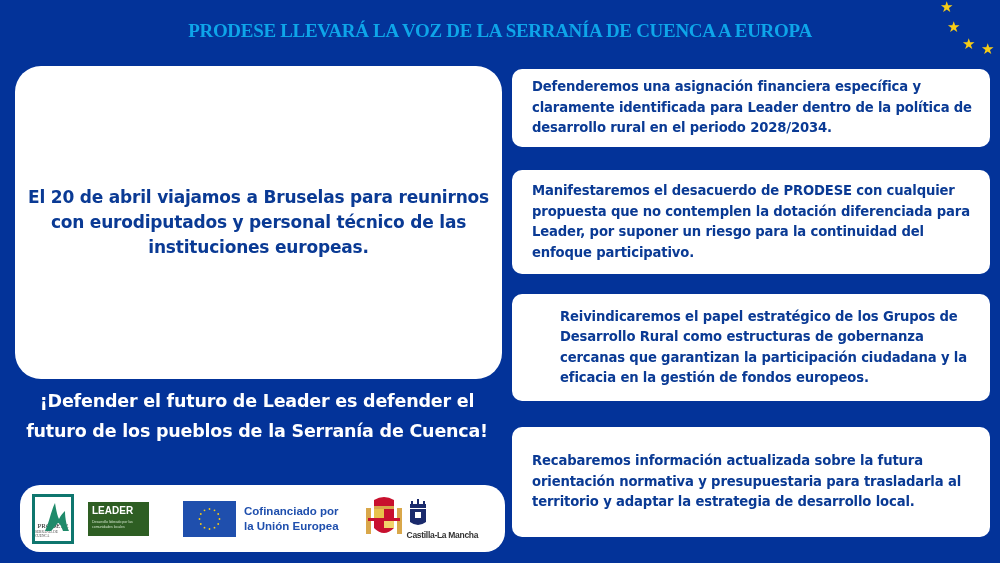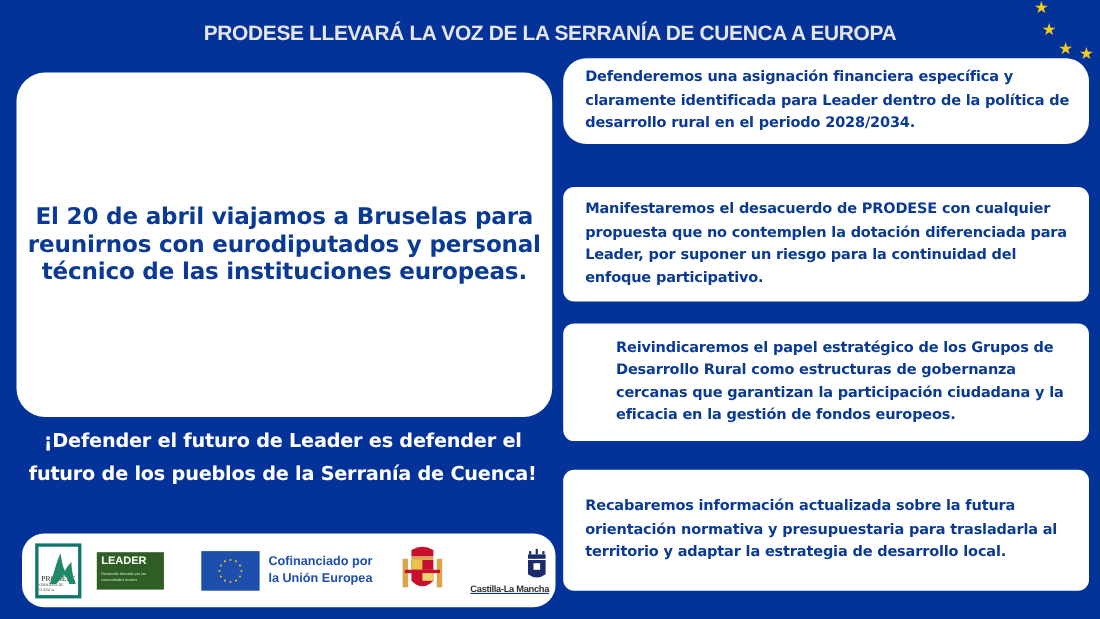--- a/index.html
+++ b/index.html
@@ -5,35 +5,35 @@
   * { box-sizing: border-box; margin: 0; padding: 0; }
   html, body { width: 1000px; height: 563px; overflow: hidden; }
   body {
     background: #033399;
     font-family: "DejaVu Sans", sans-serif;
     position: relative;
     color: #0a3a94;
   }
   .title {
     position: absolute; left: 0; top: 20px; width: 1000px;
-    text-align: center; color: #e5e5e5; font-weight: bold;
+    text-align: center; color: #0ea5e9; font-weight: bold;
     font-size: 19px; letter-spacing: -0.3px;
-    font-family: Liberation Sans, sans-serif;
+    font-family: Liberation Serif, serif;
   }
   .stars { position: absolute; left: 930px; top: 0; width: 70px; height: 60px; }
   .star { position: absolute; color: #f7cc16; font-size: 15px; line-height: 1; }
 
   .left-card {
     position: absolute; left: 15px; top: 66px; width: 487px; height: 313px;
     background: #ffffff; border-radius: 26px;
     display: flex; flex-direction: column; align-items: center; justify-content: center;
     padding: 0 10px;
   }
   .left-card p {
-    text-align: center; font-weight: bold; font-size: 21px; line-height: 25px;
+    text-align: center; font-weight: bold; font-size: 17px; line-height: 25px;
     color: #0a3a94; letter-spacing: -0.2px;
   }
   .left-card p + p { margin-top: 25px; }
 
   .slogan {
     position: absolute; left: 12px; top: 386px; width: 490px;
     text-align: center; color: #ffffff; font-weight: bold;
     font-size: 17.5px; line-height: 30px; letter-spacing: -0.2px;
   }
 
@@ -56,21 +56,21 @@
   }
   .logo-leader .big { font-size: 10px; font-weight: bold; display: block; }
   .logo-leader .small { font-size: 3.5px; display: block; margin-top: 4px; line-height: 5px; color: #cfe3c9; }
   .logo-eu { margin-left: 34px; display: flex; align-items: center; }
   .eu-flag { width: 53px; height: 36px; background: #1f4fad; position: relative; }
   .eu-text {
     margin-left: 8px; font-family: "Liberation Sans", sans-serif; font-weight: bold;
     font-size: 11.5px; line-height: 15px; color: #1f4fad;
   }
   .logo-spain { margin-left: 25px; width: 40px; height: 45px; }
-  .logo-clm { margin-left: 24px; display: flex; flex-direction: column; align-items: flex-end; text-decoration: underline; }
+  .logo-clm { margin-left: 3px; display: flex; flex-direction: column; align-items: flex-start; }
   .logo-clm .castle { width: 22px; height: 30px; }
   .logo-clm .label { font-family: "Liberation Sans", sans-serif; font-size: 8.5px; color: #333; margin-top: 2px; font-weight: bold; letter-spacing: -0.3px; }
 
   .right-card {
     position: absolute; left: 512px; width: 478px;
     background: #ffffff; border-radius: 10px;
     display: flex; align-items: center; padding: 0 18px 0 20px;
   }
   .right-card p {
     font-weight: bold; font-size: 13.2px; line-height: 20.5px; color: #0a3a94;
@@ -147,21 +147,21 @@
       <rect x="4" y="3" width="2" height="3" fill="#1a2a6c"></rect>
         <rect x="10" y="1" width="2" height="5" fill="#1a2a6c"></rect>
         <rect x="16" y="3" width="2" height="3" fill="#1a2a6c"></rect>
       <path d="M3 11 L19 11 L19 24 Q11 30 3 24 Z" fill="#1a2a6c"></path>
       <rect x="8" y="14" width="6" height="6" fill="#ffffff"></rect>
     </svg>
     <span class="label">Castilla-La Mancha</span>
   </div>
 </div>
 
-<section class="right-card" style="top:53px;height:78px;border-radius:21px;">
+<section class="right-card" style="top:69px;height:78px;">
   <p>Defenderemos una asignación financiera específica y claramente identificada para Leader dentro de la política de desarrollo rural en el periodo 2028/2034.</p>
 </section>
 <section class="right-card" style="top:170px;height:104px;">
   <p>Manifestaremos el desacuerdo de PRODESE con cualquier propuesta que no contemplen la dotación diferenciada para Leader, por suponer un riesgo para la continuidad del enfoque participativo.</p>
 </section>
 <section class="right-card" style="top:294px;height:107px;padding-left:48px;">
   <p>Reivindicaremos el papel estratégico de los Grupos de Desarrollo Rural como estructuras de gobernanza cercanas que garantizan la participación ciudadana y la eficacia en la gestión de fondos europeos.</p>
 </section>
 <section class="right-card" style="top:427px;height:110px;">
   <p>Recabaremos información actualizada sobre la futura orientación normativa y presupuestaria para trasladarla al territorio y adaptar la estrategia de desarrollo local.</p>

